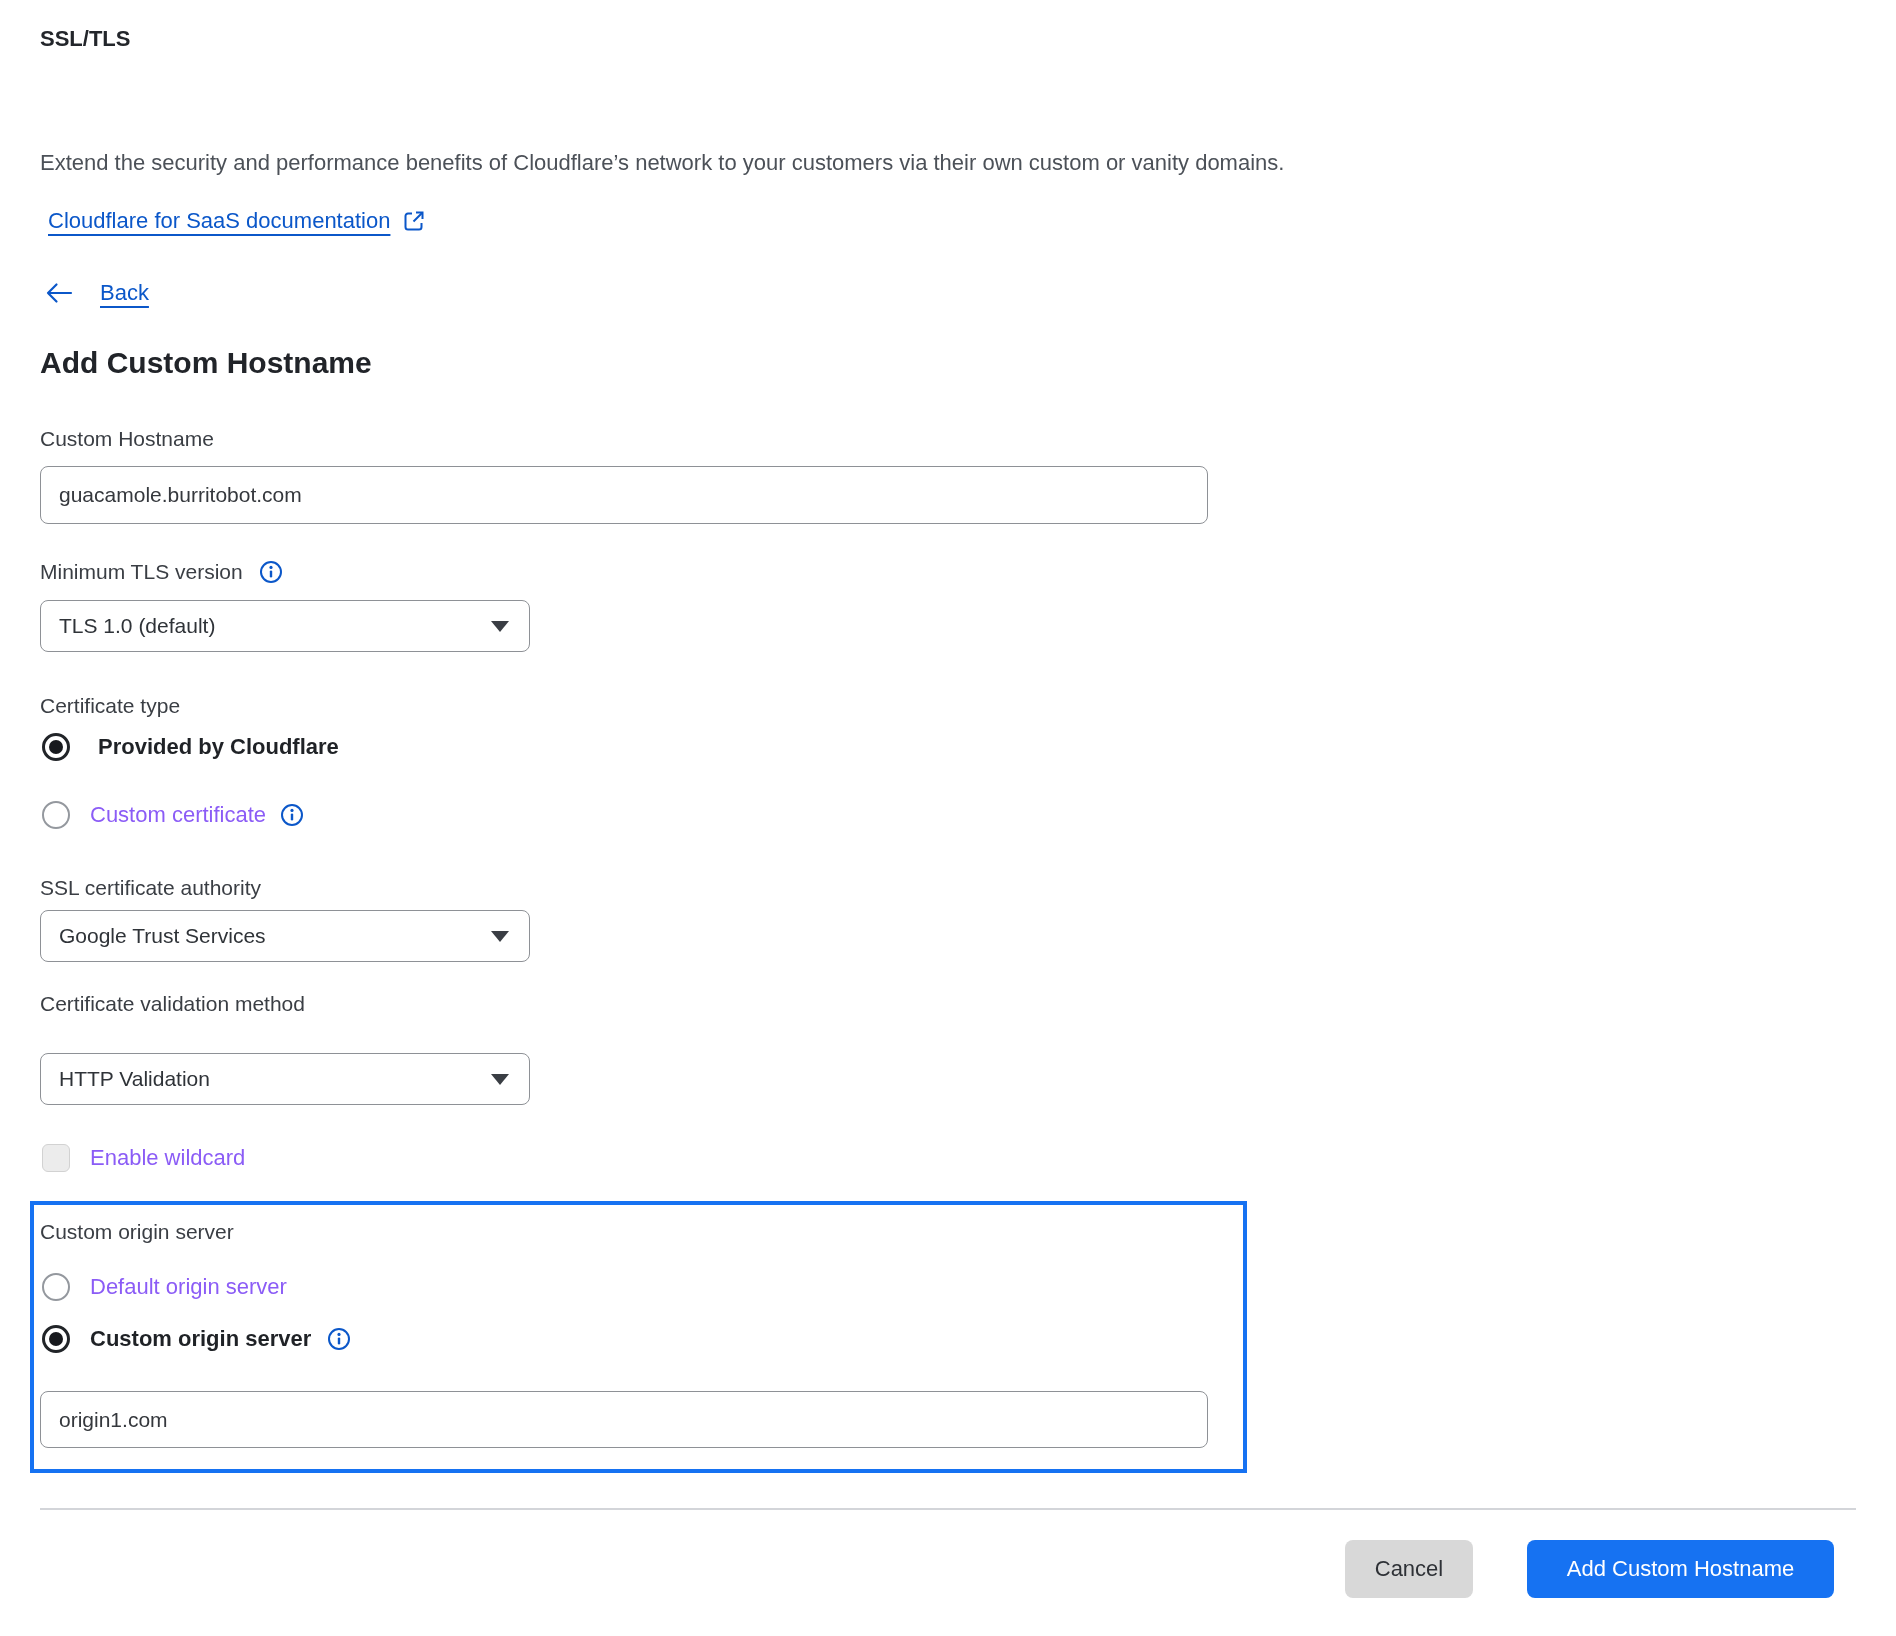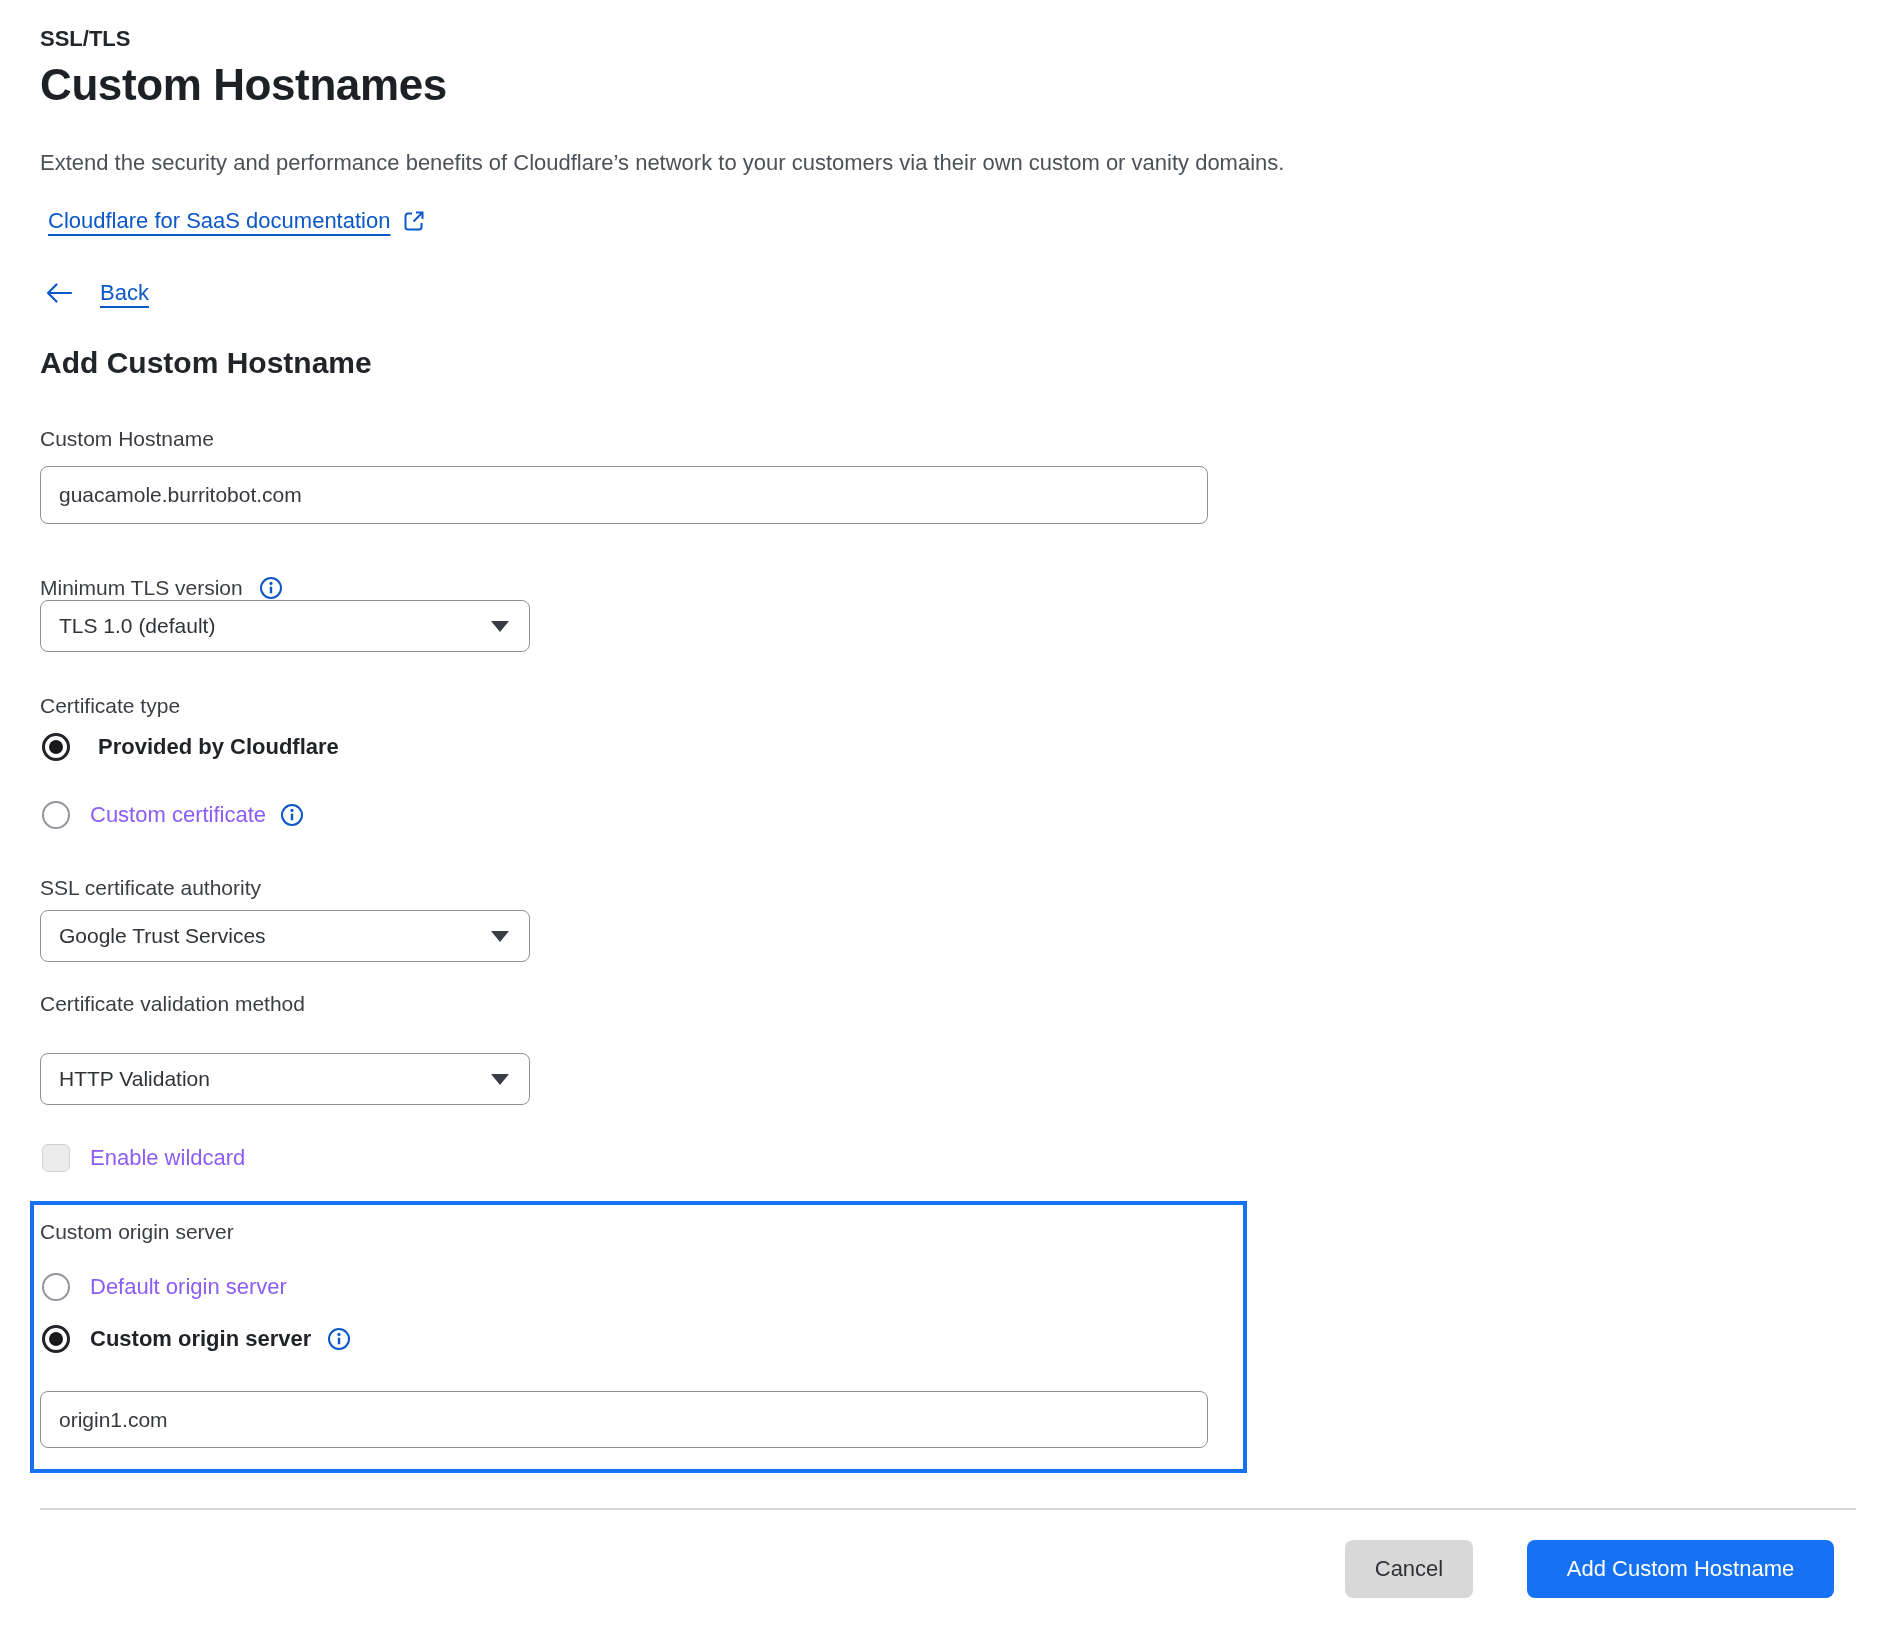--- a/index.html
+++ b/index.html
@@ -19,21 +19,21 @@
   .link-text {
     font-size:22px; color:#0b57c9; text-decoration:underline;
     text-underline-offset:6px; text-decoration-thickness:2px;
   }
 
   .back-row { left:44px; top:280px; display:flex; align-items:center; gap:26px; cursor:pointer; }
 
   .form-heading { left:40px; top:346px; font-size:30px; font-weight:700; color:#212429; }
 
   .field-label { font-size:21px; color:#3a3e44; }
-  .label-row { display:flex; align-items:center; gap:16px;margin-top:16px; }
+  .label-row { display:flex; align-items:center; gap:16px; }
 
   .text-input {
     position:absolute; left:40px; width:1168px; height:58px;
     border:1px solid #8e9196; border-radius:8px; background:#ffffff;
     padding:0 18px; box-sizing:border-box;
     font-family:"Liberation Sans", sans-serif; font-size:21px; color:#35383d;
     outline:none;
   }
 
   .select {
@@ -81,21 +81,20 @@
   .btn-submit { left:1527px; width:307px; background:#1672f2; color:#ffffff; }
 
   .icon { display:inline-flex; flex:0 0 auto; }
 </style>
 </head>
 <body>
 
 <div class="screen">
 
   <div class="abs section-label">SSL/TLS</div>
-  <h1 class="abs page-title" style="margin:0;">Custom Hostnames</h1>
   <div class="abs page-desc">Extend the security and performance benefits of Cloudflare’s network to your customers via their own custom or vanity domains.</div>
 
   <div class="abs doc-link-row">
     <span class="link-text">Cloudflare for SaaS documentation</span>
     <span class="icon">
       <svg width="24" height="24" viewBox="0 0 24 24" fill="none">
         <path d="M10 4.5H6a2.5 2.5 0 0 0-2.5 2.5v11A2.5 2.5 0 0 0 6 20.5h11a2.5 2.5 0 0 0 2.5-2.5v-4" stroke="#0b57c9" stroke-width="2"></path>
         <path d="M14 3.5h6.5V10" stroke="#0b57c9" stroke-width="2"></path>
         <path d="M20 4L11.5 12.5" stroke="#0b57c9" stroke-width="2"></path>
       </svg>

